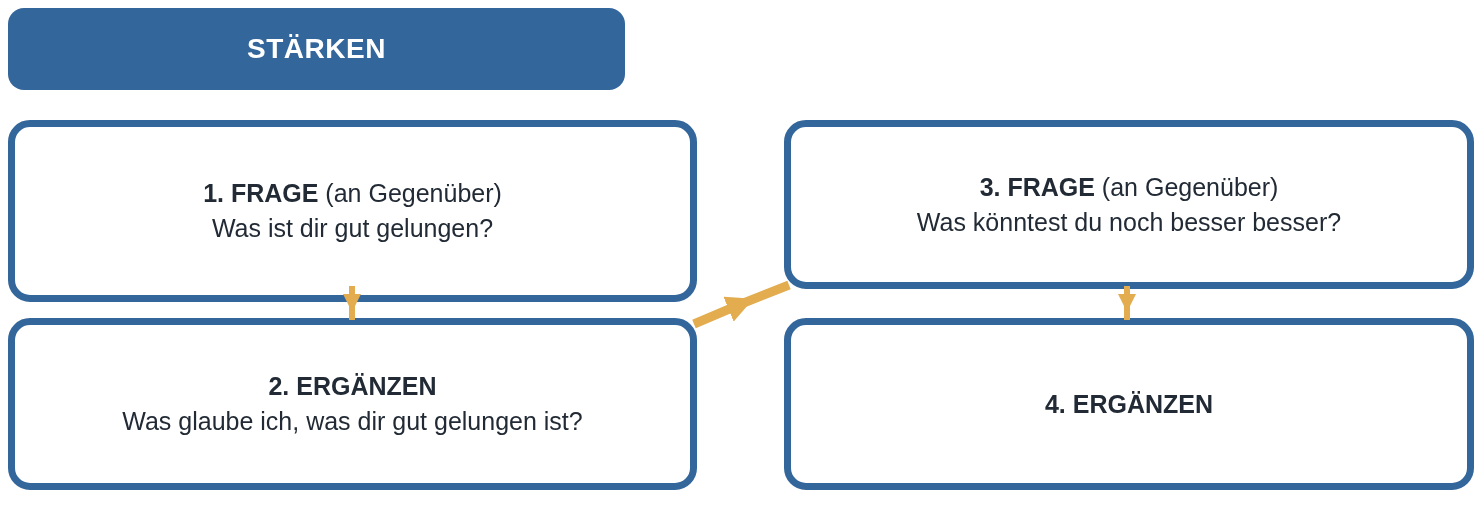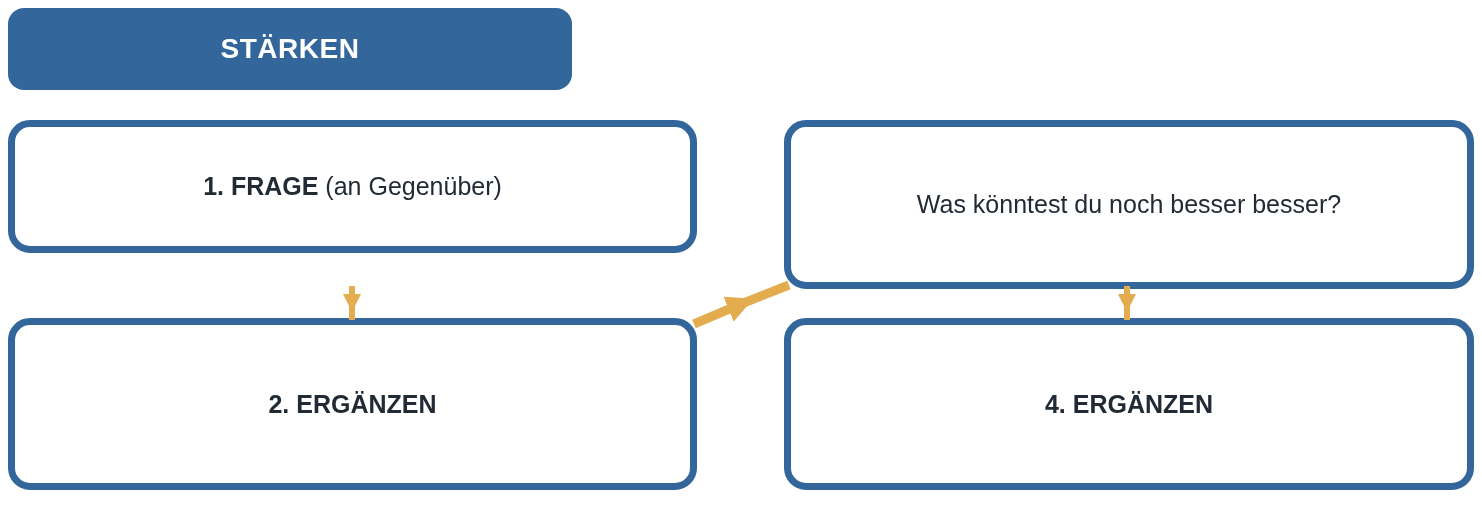--- a/index.html
+++ b/index.html
@@ -24,41 +24,41 @@
     background:var(--blue);
     border-radius:16px;
     display:flex;
     align-items:center;
     justify-content:center;
     color:var(--header_text);
     font-size:28px;
     font-weight:700;
     letter-spacing:0.5px;
   }
-  .col-header.left{left:8px;width:564px;}
+  .col-header.left{left:8px;width:617px;}
   .col-header.right{left:784px;width:690px;}
   .box{
     position:absolute;
     background:#ffffff;
     border:7px solid var(--blue);
     border-radius:22px;
     box-sizing:border-box;
     display:flex;
     flex-direction:column;
     align-items:center;
     justify-content:center;
     text-align:center;
     color:var(--text);
     font-size:25px;
     line-height:35px;
   }
   .box .box-title .b{font-weight:700;}
   .box .box-question{font-weight:400;}
   .box .box-question.narrow{max-width:470px;}
-  .b1{left:8px;  top:120px; width:689px; height:133px;}
+  .b1{left:8px;  top:120px; width:689px; height:182px;}
   .b2{left:8px;  top:318px; width:689px; height:172px;}
   .b3{left:784px;top:120px; width:690px; height:169px;}
   .b4{left:784px;top:318px; width:690px; height:172px;}
   .arrow-layer{
     position:absolute;
     left:0;top:0;
     width:1482px;height:510px;
     pointer-events:none;
     z-index:5;
   }
@@ -74,27 +74,30 @@
 
 <div class="canvas">
 
   <div class="col-header left">
     <span>STÄRKEN</span>
   </div>
 
 
   <div class="box b1">
     <div class="box-title"><span class="b">1. FRAGE</span><span> (an Gegenüber)</span></div>
+    <div class="box-question">Was ist dir gut gelungen?</div>
   </div>
 
   <div class="box b2">
     <div class="box-title"><span class="b">2. ERGÄNZEN</span><span></span></div>
+    <div class="box-question">Was glaube ich, was dir gut gelungen ist?</div>
   </div>
 
   <div class="box b3">
+    <div class="box-title"><span class="b">3. FRAGE</span><span> (an Gegenüber)</span></div>
     <div class="box-question">Was könntest du noch besser besser?</div>
   </div>
 
   <div class="box b4">
     <div class="box-title"><span class="b">4. ERGÄNZEN</span><span></span></div>
   </div>
 
   <svg class="arrow-layer" width="1482" height="510" viewBox="0 0 1482 510">
     <defs>
       <marker id="ah" markerWidth="3" markerHeight="3" refX="1.5" refY="1.5" orient="auto" markerUnits="strokeWidth">

